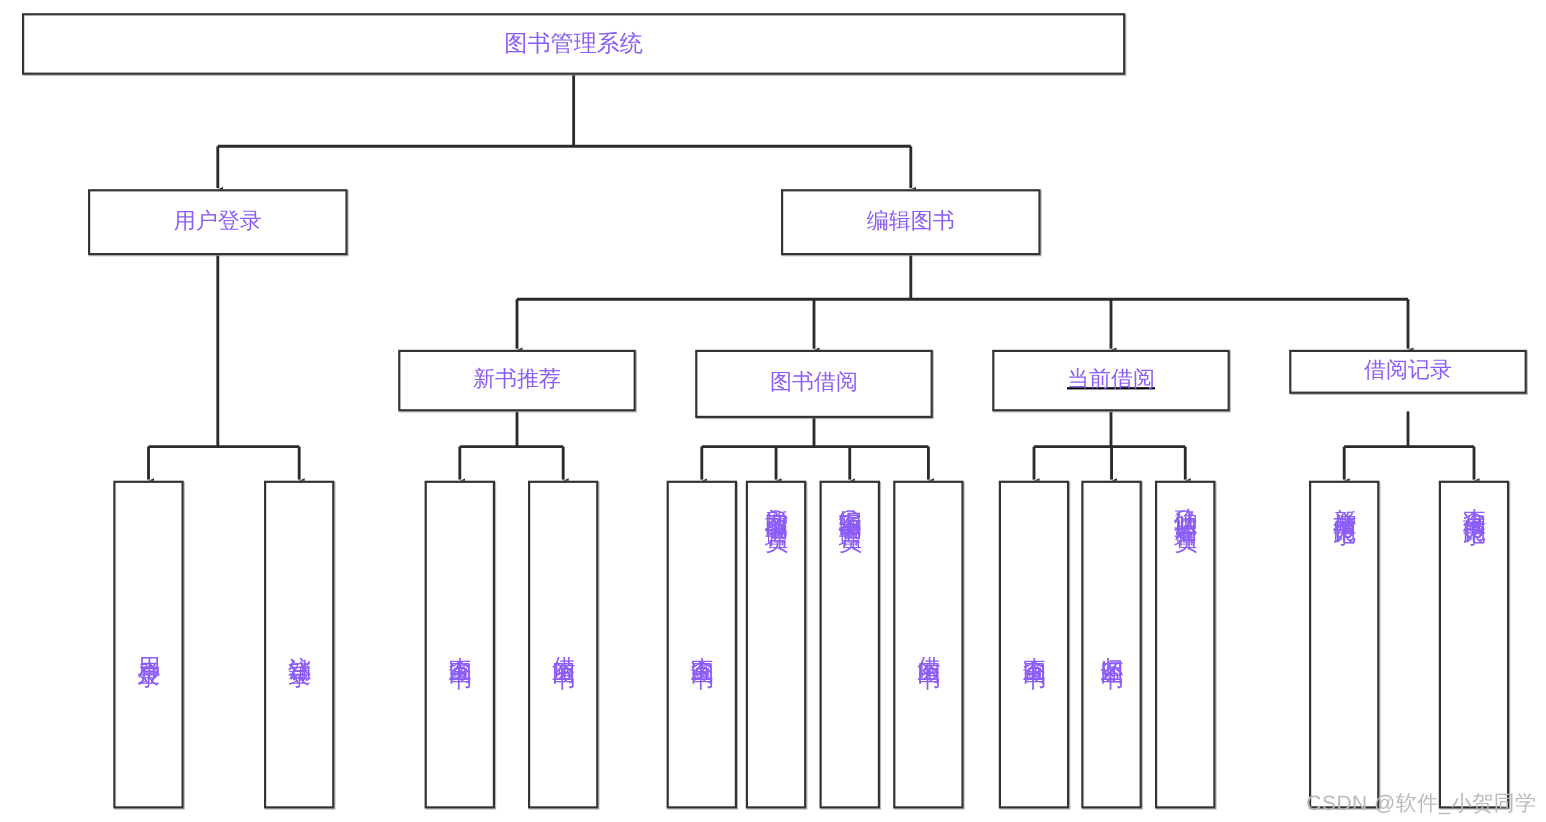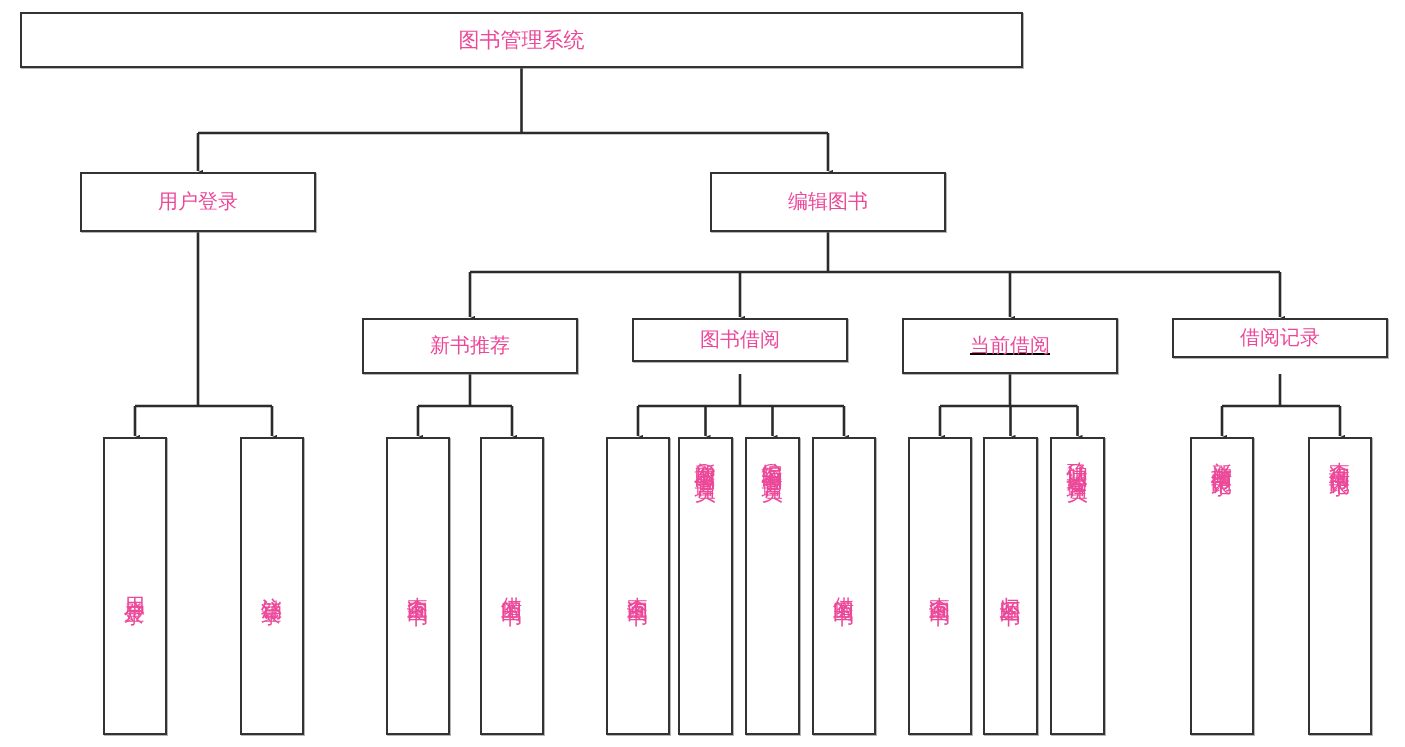--- a/index.html
+++ b/index.html
@@ -31,21 +31,21 @@
     position: absolute;
     box-sizing: border-box;
     border: 2px solid #333333;
     background: #ffffff;
     display: flex;
     align-items: center;
     justify-content: center;
     box-shadow: 1px 1px 0 rgba(120,120,120,0.55);
   }
   .node-label {
-    color: #ec4899;
+    color: #8b5cf6;
     text-align: center;
     line-height: 1.18;
     white-space: nowrap;
   }
   .node.root .node-label { font-size: 21px; }
   .node.level2 .node-label { font-size: 20px; }
   .node.level3 .node-label { font-size: 20px; text-align: center; }
   .node.leaf {
     align-items: flex-start;
     padding-top: 6px;
@@ -127,21 +127,21 @@
       </div>
       <div class="node level2" style="left: 80px; top: 172px; width: 236px; height: 60px;">
         <span class="node-label">用户登录</span>
       </div>
       <div class="node level2" style="left: 710px; top: 172px; width: 236px; height: 60px;">
         <span class="node-label">编辑图书</span>
       </div>
       <div class="node level3" style="left: 362px; top: 318px; width: 216px; height: 56px;">
         <span class="node-label">新书推荐</span>
       </div>
-      <div class="node level3" style="left: 632px; top: 318px; width: 216px; height: 44px;">
+      <div class="node level3" style="left: 632px; top: 318px; width: 216px; height: 62px;">
         <span class="node-label">图书借阅</span>
       </div>
       <div class="node level3" style="left: 902px; top: 318px; width: 216px; height: 56px; text-decoration: underline;">
         <span class="node-label">当前借阅</span>
       </div>
       <div class="node level3" style="left: 1172px; top: 318px; width: 216px; height: 40px;">
         <span class="node-label">借阅记录</span>
       </div>
       <div class="node leaf center-text" style="left: 103px; top: 437px; width: 64px; height: 298px;">
         <span class="node-label">用户登录</span>
@@ -177,13 +177,14 @@
         <span class="node-label">确认归还（管理员）</span>
       </div>
       <div class="node leaf" style="left: 1190px; top: 437px; width: 64px; height: 298px;">
         <span class="node-label">新增借阅记录</span>
       </div>
       <div class="node leaf" style="left: 1308px; top: 437px; width: 64px; height: 298px;">
         <span class="node-label">查询借阅记录</span>
       </div>
     </div>
 
+  <div id="watermark">CSDN @软件_小贺同学</div>
 </div>
 
 </body></html>

